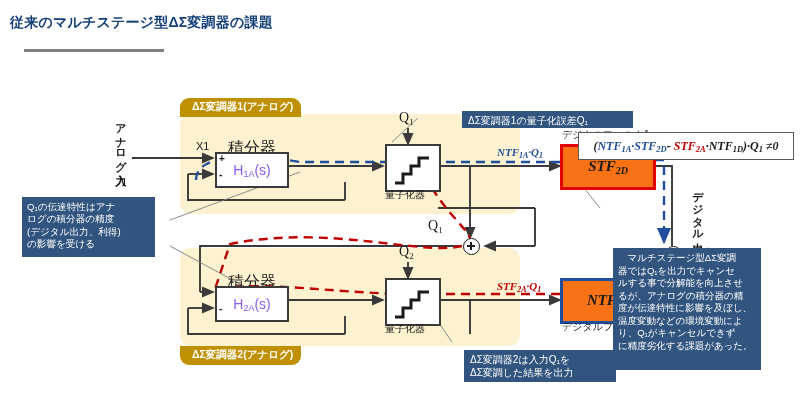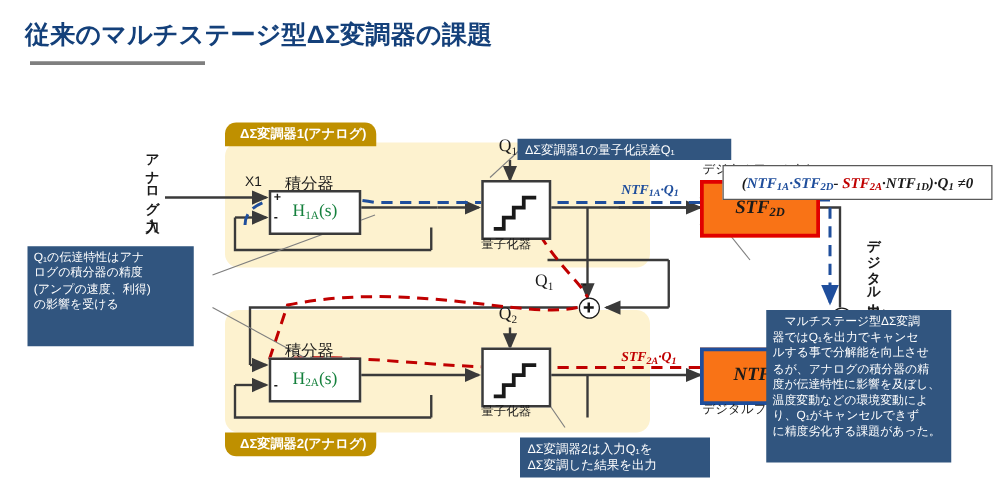--- a/index.html
+++ b/index.html
@@ -5,22 +5,22 @@
   html,body{margin:0;padding:0;}
   body{
     width:800px;height:400px;overflow:hidden;background:#ffffff;
     font-family:"Liberation Sans","DejaVu Sans",sans-serif;
     color:#1f3864;
   }
   #root{position:relative;width:800px;height:400px;}
 
   
   .page-title{
-    position:absolute;left:20px;top:14px;
-    font-size:20px;font-weight:bold;color:#14407a;letter-spacing:.2px;
+    position:absolute;left:10px;top:14px;
+    font-size:14px;font-weight:bold;color:#14407a;letter-spacing:.2px;
     white-space:nowrap;
   }
   .title-rule{
     position:absolute;left:24px;top:49px;width:140px;height:3px;background:#7f7f7f;
   }
   .subtitle{
     position:absolute;left:38px;top:70px;
     font-size:12.5px;color:#2b2b2b;white-space:nowrap;font-weight:500;
   }
 
@@ -34,39 +34,39 @@
   }
   .mod-tab{
     position:absolute;background:#bf9000;color:#ffffff;
     font-size:10.5px;font-weight:bold;
     padding:2px 8px 3px 12px;white-space:nowrap;
   }
   .mod-tab.top{border-radius:9px 9px 0 0;}
   .mod-tab.bot{border-radius:0 0 9px 9px;}
 
   
-  .lbl{position:absolute;white-space:nowrap;color:#1a1a1a;font-size:13px;}
+  .lbl{position:absolute;white-space:nowrap;color:#1a1a1a;font-size:16px;}
   .lbl.small{font-size:10px;}
   .lbl.vert{
     writing-mode:vertical-rl;text-orientation:upright;
     font-size:11px;font-weight:bold;letter-spacing:0px;color:#1a1a1a;
   }
   .mathlbl{
     position:absolute;white-space:nowrap;font-style:italic;font-weight:bold;
     font-size:11px;font-family:"Liberation Serif","DejaVu Serif",serif;
   }
   .mathlbl.blue{color:#1f4e9c;}
   .mathlbl.red{color:#c00000;}
 
   
   .blk{
     position:absolute;background:#ffffff;border:2px solid #3a3a3a;
     display:flex;align-items:center;justify-content:center;
-    font-size:14px;color:#15803d;
-    font-family:Liberation Serif, serif;
+    font-size:14px;color:#8b5cf6;
+    font-family:Liberation Sans, sans-serif;
   }
   .blk .sub{font-size:9px;vertical-align:-2px;}
   .filter{
     position:absolute;background:#f97316;
     display:flex;align-items:center;justify-content:center;
     font-style:italic;font-weight:bold;font-size:15px;
     font-family:"Liberation Serif","DejaVu Serif",serif;
   }
   .filter.red{border:3px solid #e00000;color:#1a1a1a;}
   .filter.blue{border:3px solid #1f4e9c;color:#1a1a1a;}
@@ -88,21 +88,21 @@
   .sum::after{left:6.2px;top:2.5px;width:1.4px;height:8px;}
 
   .psign{position:absolute;font-size:10px;color:#1a1a1a;font-weight:bold;}
 
   
   .callout{
     position:absolute;background:#31557f;color:#ffffff;
     font-size:9.6px;line-height:1.30;padding:4px 5px;
     box-sizing:border-box;
   }
-  .callout.one-line{font-size:10px;padding:3px 6px;}
+  .callout.one-line{font-size:10px;padding:3px 6px;margin-left:48px;}
   .callout.tall{font-size:9.5px;line-height:1.32;}
 
   .formula{
     position:absolute;background:#ffffff;border:1px solid #595959;
     font-family:"Liberation Serif","DejaVu Serif",serif;
     font-style:italic;font-weight:bold;font-size:12px;color:#1a1a1a;
     display:flex;align-items:center;justify-content:center;
     white-space:nowrap;
   }
   .formula .b{color:#1f4e9c;}
@@ -278,24 +278,24 @@
         <span>NTF</span><span class="sub">1D</span>
       </span>
     </div>
     <div class="lbl small" style="left:562px;top:224px;">デジタルフィルタ2</div>
 
     <div class="sum" style="left:665px;top:150px;"></div>
     <div class="psign" style="left:659px;top:162px;">-</div>
 
   </div>
 
-  <div class="callout" style="left:22px;top:197px;width:133px;height:80px;">
+  <div class="callout" style="left:22px;top:197px;width:133px;height:60px;">
     <div>Q₁の伝達特性はアナ</div>
     <div>ログの積分器の精度</div>
-    <div>(アンプの速度、利得)</div>
+    <div>(デジタル出力、利得)</div>
     <div>の影響を受ける</div>
   </div>
 
   <div class="callout one-line" style="left:414px;top:111px;width:171px;height:17px;">
     <span>ΔΣ変調器1の量子化誤差Q₁</span>
   </div>
 
   <div class="callout one-line" style="left:416px;top:350px;width:152px;height:32px;">
     <div>ΔΣ変調器2は入力Q₁を</div>
     <div>ΔΣ変調した結果を出力</div>

